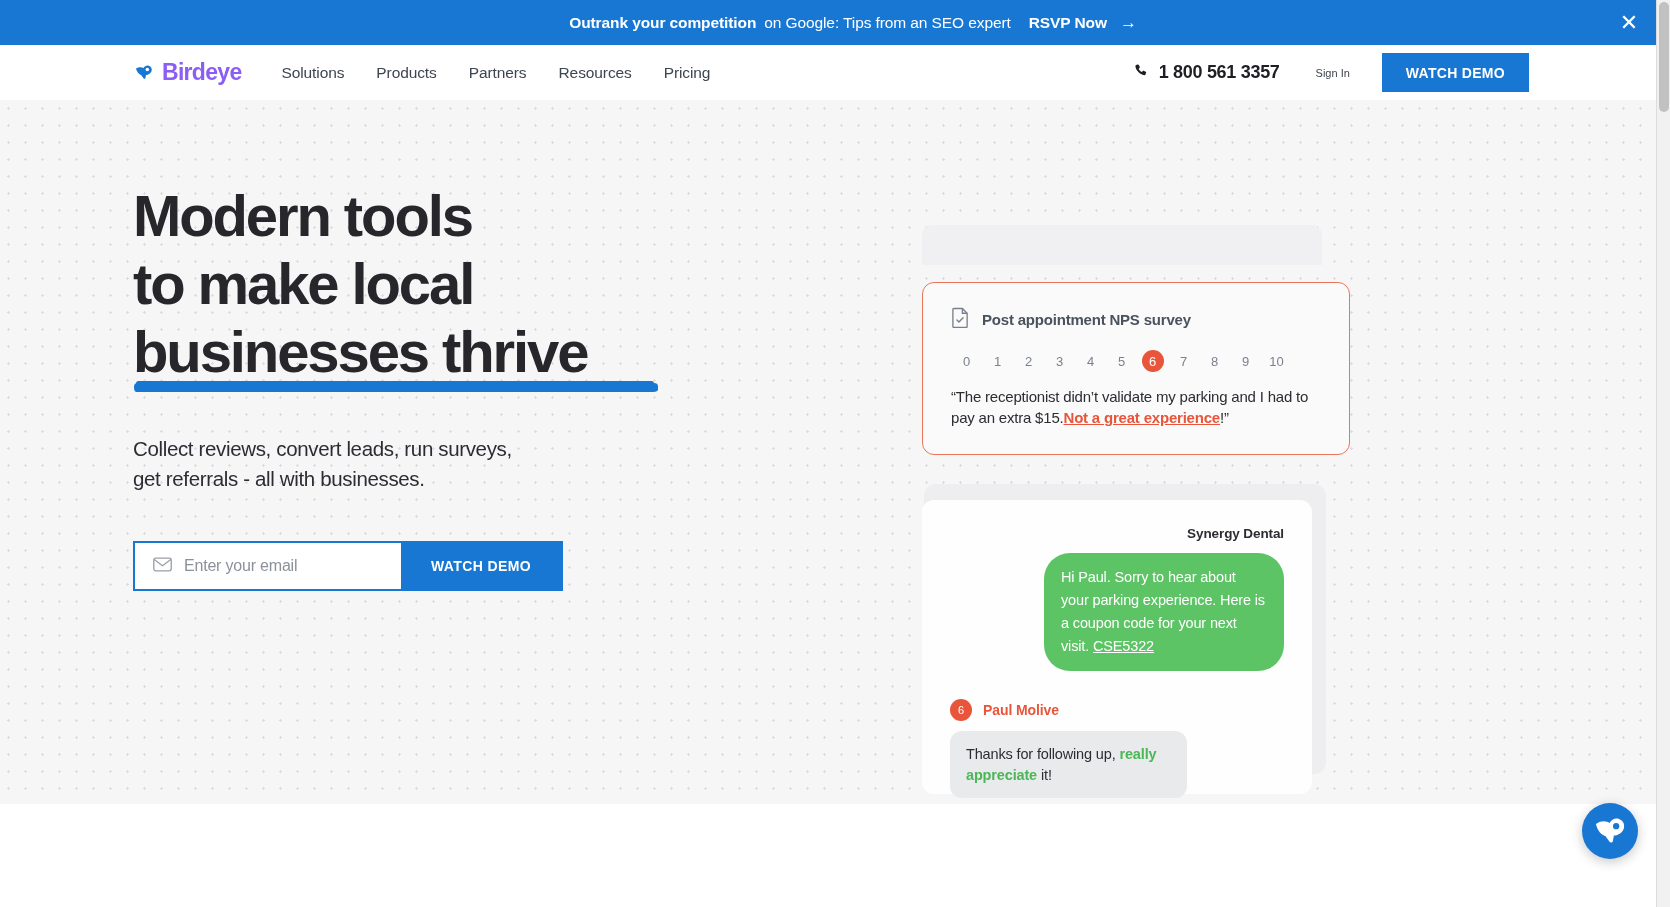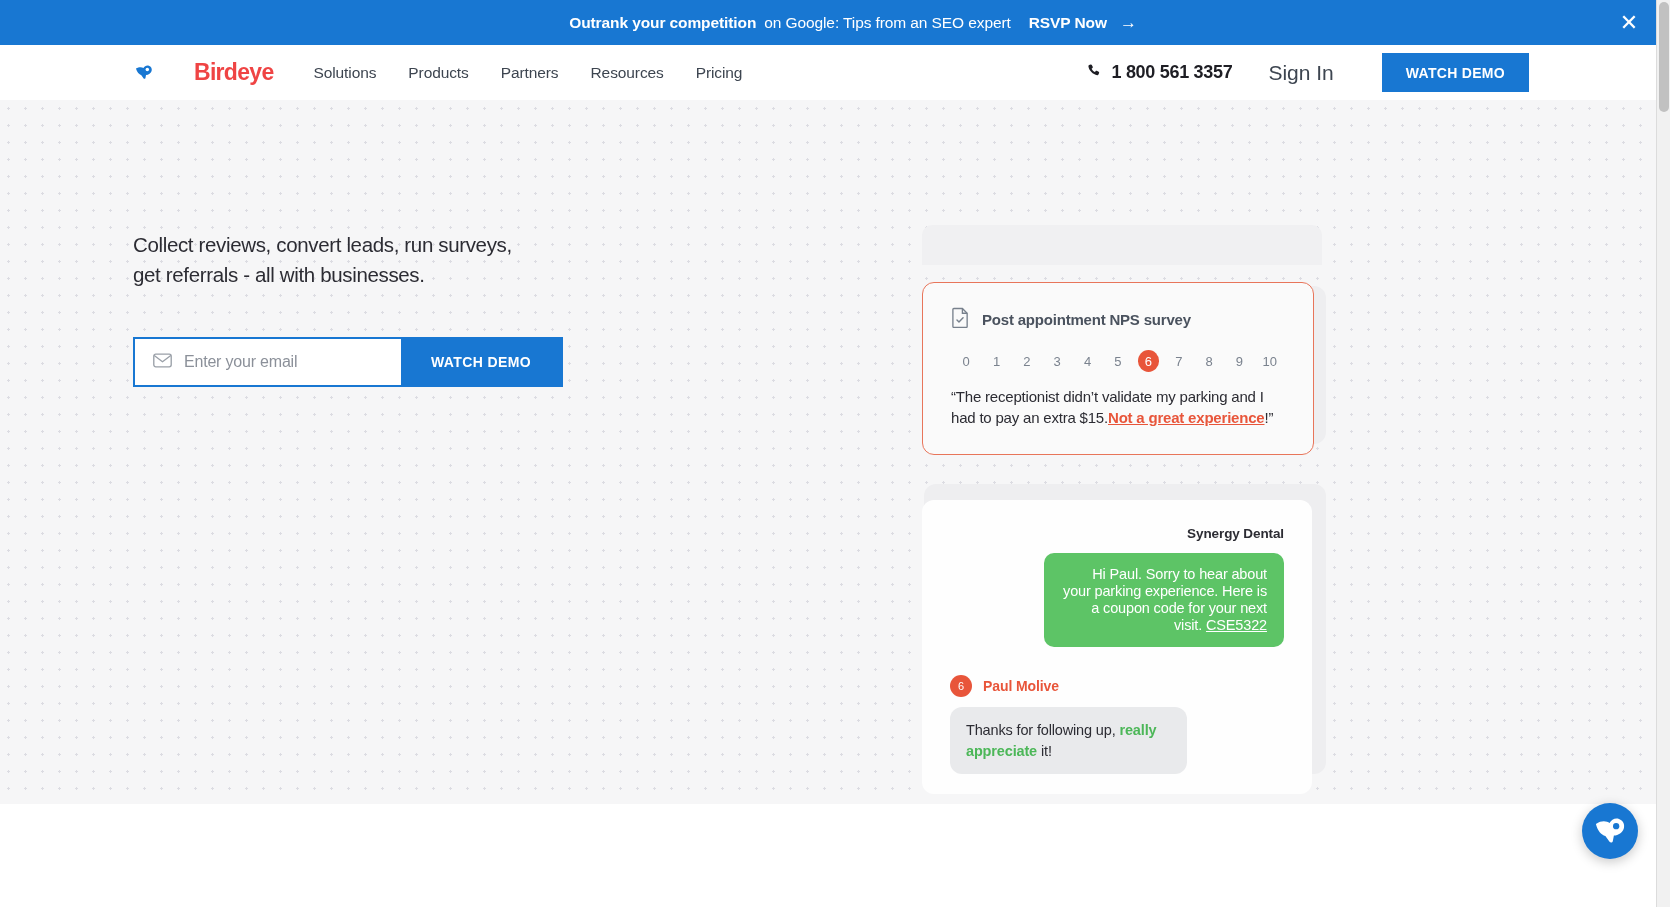--- a/index.html
+++ b/index.html
@@ -82,23 +82,22 @@
     display: flex;
     align-items: center;
     gap: 7px;
     margin-left: 133px;
     cursor: pointer;
     text-decoration: none;
   }
   .brand-word {
     font-size: 23px;
     font-weight: 700;
-    color: #ef4444;
+    color: #8b5cf6;
     letter-spacing: -0.7px;
-    margin-left: 32px;
   }
   .nav {
     display: flex;
     align-items: center;
     gap: 0px;
     margin-left: 24px;
   }
   .nav-item {
     font-size: 15.5px;
     color: #3d4550;
@@ -121,24 +120,24 @@
     gap: 9px;
     font-size: 18px;
     font-weight: 700;
     color: #1e1e24;
     letter-spacing: -0.3px;
     cursor: pointer;
     margin-right: 36px;
     white-space: nowrap;
   }
   .signin {
-    font-size: 21px;
+    font-size: 11px;
     color: #3d4550;
     cursor: pointer;
-    margin-right: 48px;
+    margin-right: 32px;
     white-space: nowrap;
   }
   .btn-demo {
     background: #1877d2;
     color: #ffffff;
     border: none;
     font-family: inherit;
     font-size: 14px;
     font-weight: 700;
     letter-spacing: 0.3px;
@@ -262,21 +261,21 @@
     top: 186px;
     width: 402px;
     height: 158px;
     background: #eeeef0;
     border-radius: 12px;
   }
   .card-nps {
     position: absolute;
     left: 22px;
     top: 182px;
-    width: 392px;
+    width: 428px;
     padding: 24px 28px 26px 28px;
     background: #fafafa;
     border: 1px solid #e8755a;
     border-radius: 12px;
   }
   .nps-head {
     display: flex;
     align-items: center;
     gap: 12px;
     margin-bottom: 18px;
@@ -349,26 +348,25 @@
     font-weight: 700;
     color: #2c2c33;
     letter-spacing: -0.1px;
     margin-bottom: 12px;
   }
   .bubble-out {
     margin-left: auto;
     width: 240px;
     background: #5dc466;
     color: #ffffff;
-    border-radius: 10px;
+    border-radius: 26px;
     padding: 13px 17px;
     font-size: 14.5px;
-    line-height: 17px;
+    line-height: 23px;
     letter-spacing: -0.15px;
-    text-align: right;
   }
   .coupon { text-decoration: underline; }
   .chat-user {
     display: flex;
     align-items: center;
     gap: 11px;
     margin-top: 28px;
     margin-bottom: 10px;
   }
   .chat-avatar {
@@ -485,20 +483,26 @@
         <span>1 800 561 3357</span>
       </div>
       <div class="signin">Sign In</div>
       <button class="btn-demo">WATCH DEMO</button>
     </div>
   </div>
 
   <div class="hero">
 
     <div class="hero-left">
+      <h1 class="headline">
+        <span>Modern tools</span><br>
+        <span>to make local</span><br>
+        <span>businesses thrive</span>
+        <span class="brush"></span>
+      </h1>
 
       <div class="subhead">
         <span>Collect reviews, convert leads, run surveys,</span><br>
         <span>get referrals - all with businesses.</span>
       </div>
 
       <div class="emailform">
         <div class="emailfield">
           <span>
             <svg width="19" height="15" viewBox="0 0 24 18" aria-hidden="true">

